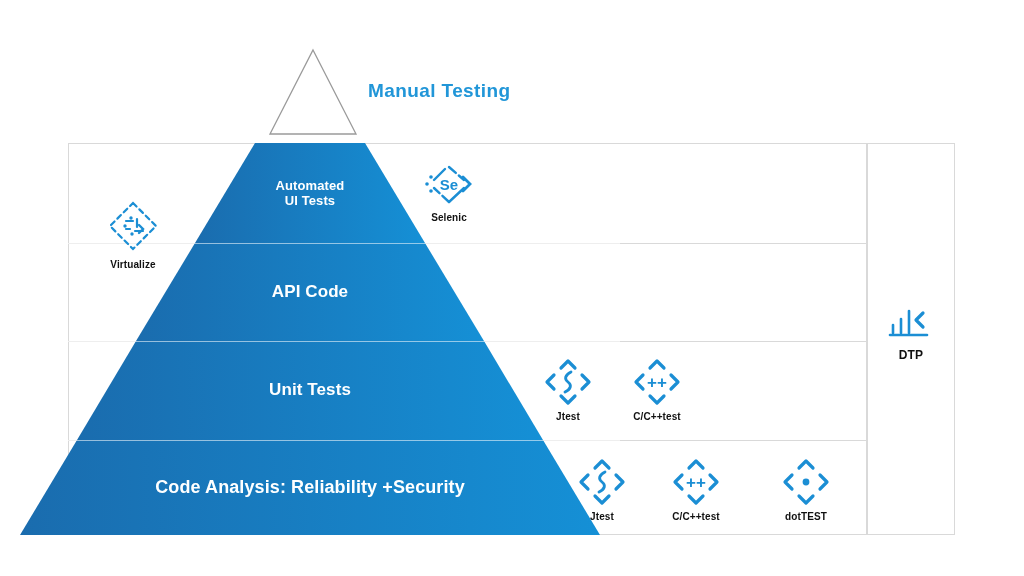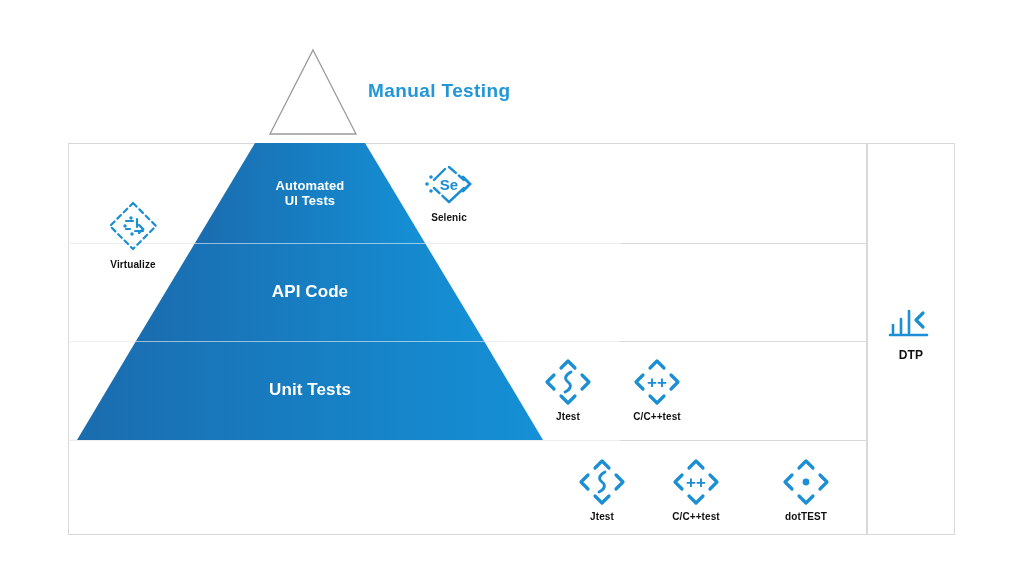--- a/index.html
+++ b/index.html
@@ -128,20 +128,34 @@
               <stop offset="1" stop-color="#1590d6"></stop>
         </linearGradient>
           </defs>
         <polygon points="136,0 484,0 543,99 77,99" fill="url(#g2)"></polygon>
       </svg>
       <div class="band-label">
         <span>Unit Tests</span>
       </div>
     </div>
 
+    <div class="band" id="band-3">
+      <svg viewBox="0 0 620 95" preserveAspectRatio="none">
+        <defs>
+            <linearGradient id="g3" x1="0" y1="0" x2="1" y2="0">
+          <stop offset="0" stop-color="#1a6cae"></stop>
+              <stop offset="1" stop-color="#1590d6"></stop>
+        </linearGradient>
+          </defs>
+        <polygon points="77,0 543,0 600,95 20,95" fill="url(#g3)"></polygon>
+      </svg>
+      <div class="band-label">
+        <span>Code Analysis: Reliability +Security</span>
+      </div>
+    </div>
 
     <div class="band-sep" style="top:100px"></div>
     <div class="band-sep" style="top:198px"></div>
     <div class="band-sep" style="top:297px"></div>
   </div>
 
   <div class="product" id="p-virtualize">
     <svg class="glyph" width="56" height="56" viewBox="0 0 56 56">
       <g stroke="#1b8ed4" fill="none" stroke-width="2.2" stroke-linecap="round">
         <path d="M28 5 L51 28 L28 51 L5 28 Z" stroke-dasharray="5 4"></path>

